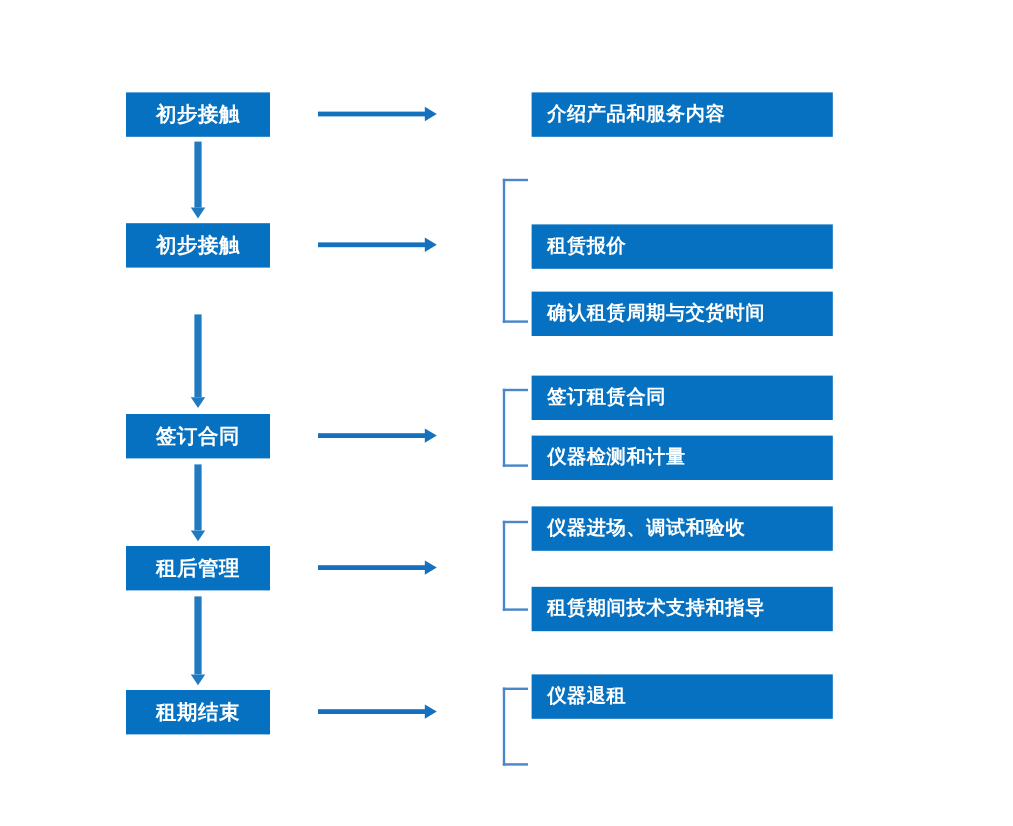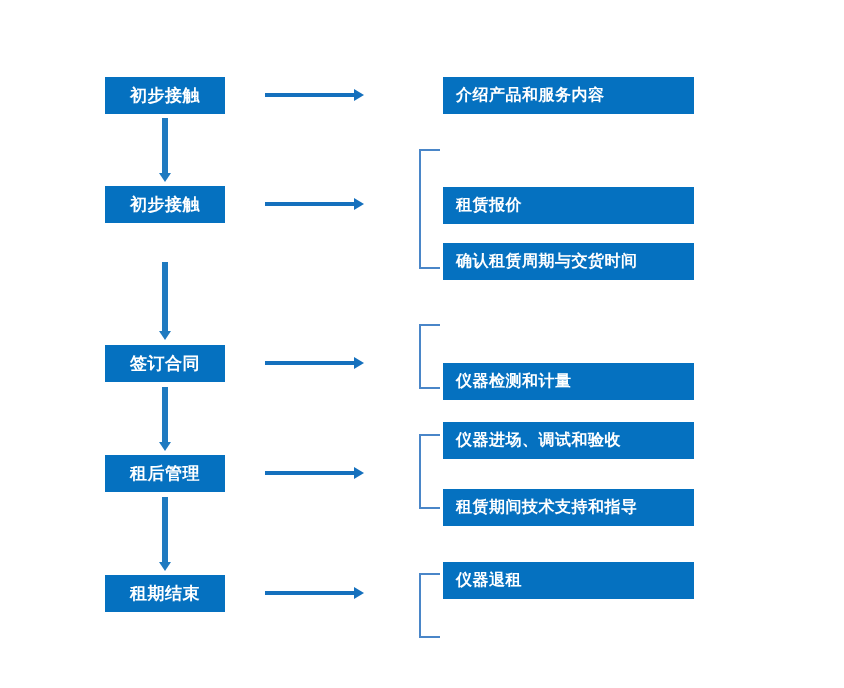--- a/index.html
+++ b/index.html
@@ -186,20 +186,21 @@
   <div class="bracket" style="top:434px; height:75px;"></div>
   <div class="bracket" style="top:573px; height:65px;"></div>
 
   <div class="detail-box" style="top:77px;">介绍产品和服务内容</div>
 
 
   <div class="detail-box" style="top:187px;">租赁报价</div>
 
   <div class="detail-box" style="top:243px;">确认租赁周期与交货时间</div>
 
+  <div class="detail-box" style="top:313px;">签订租赁合同</div>
 
   <div class="detail-box" style="top:363px;">仪器检测和计量</div>
 
   <div class="detail-box" style="top:422px;">仪器进场、调试和验收</div>
 
   <div class="detail-box" style="top:489px;">租赁期间技术支持和指导</div>
 
   <div class="detail-box" style="top:562px;">仪器退租</div>
 
 

